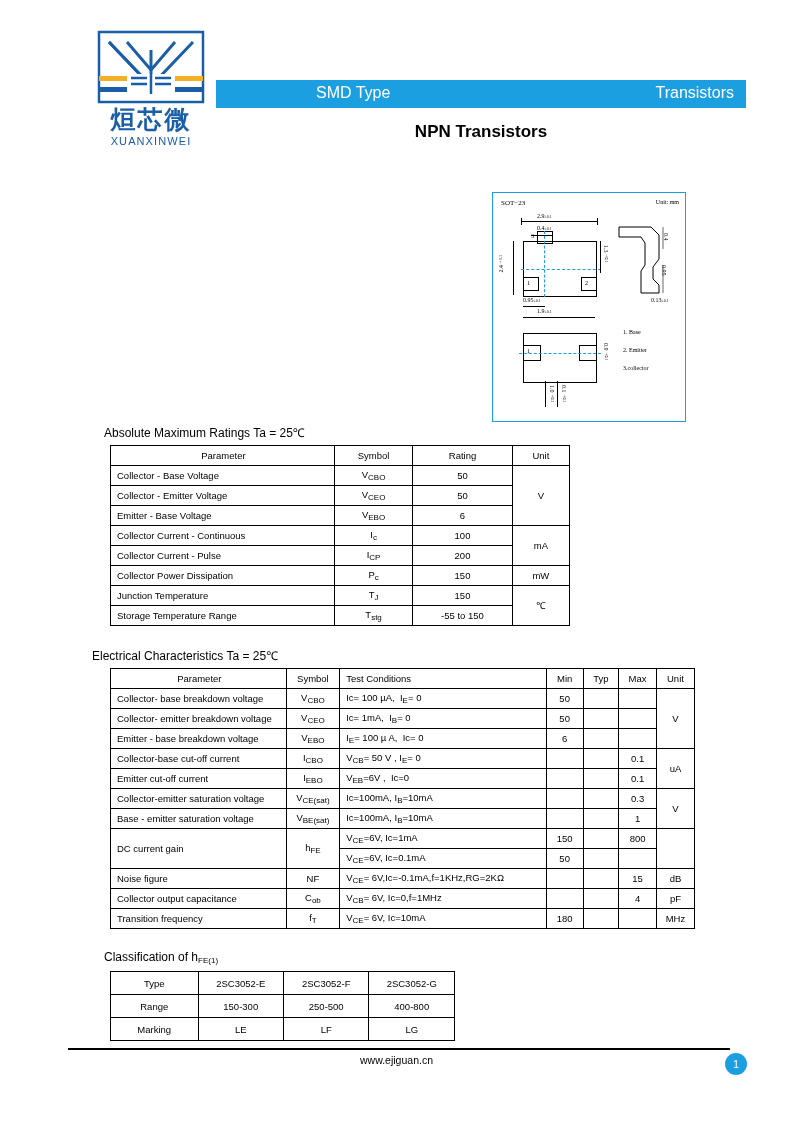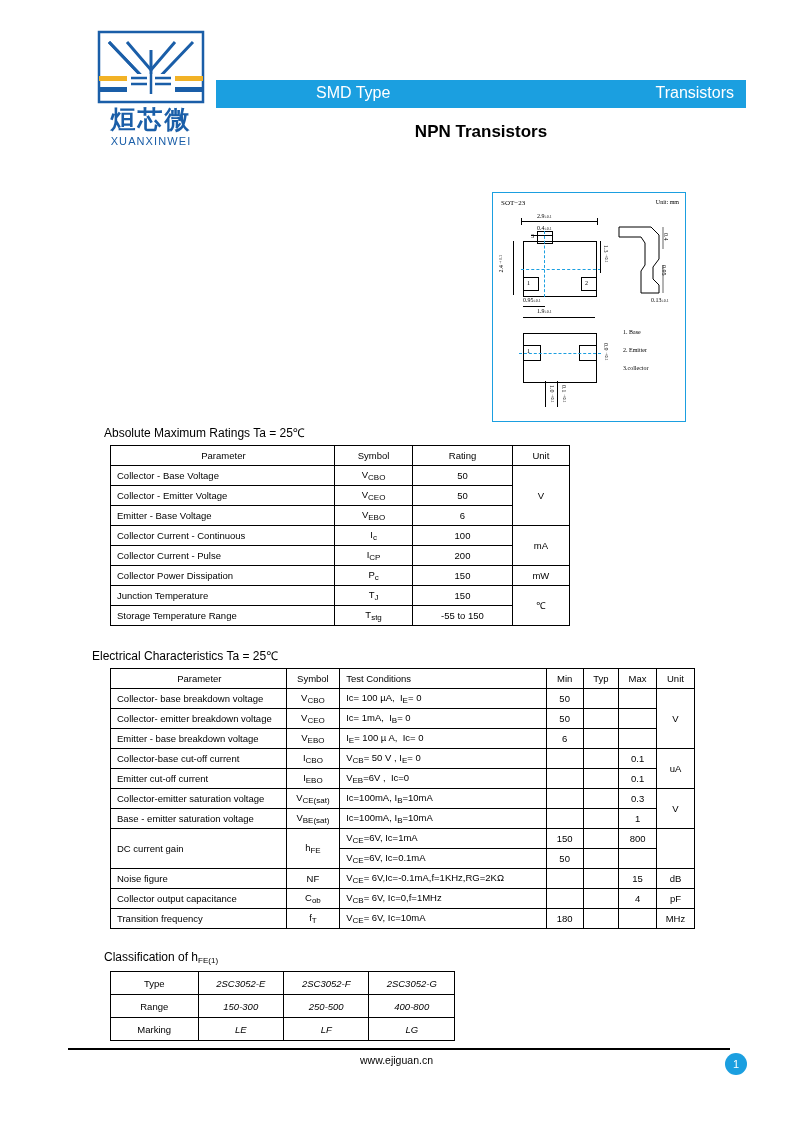--- a/index.html
+++ b/index.html
@@ -221,21 +221,21 @@
     position: absolute;
     left: 110px;
     top: 971px;
     width: 345px;
   }
   .tbl-cls td {
     text-align: center;
     height: 18px;
   }
   .tbl-cls .c0 { width: 78px; }
-  .tbl-cls .c1, .tbl-cls .c2, .tbl-cls .c3 { width: 76px; font-style: italic; }
+  .tbl-cls .c1, .tbl-cls .c2, .tbl-cls .c3 { width: 76px; }
 
   
   .footer-rule {
     position: absolute;
     left: 68px;
     top: 1048px;
     width: 662px;
     height: 2px;
     background: #000;
   }

